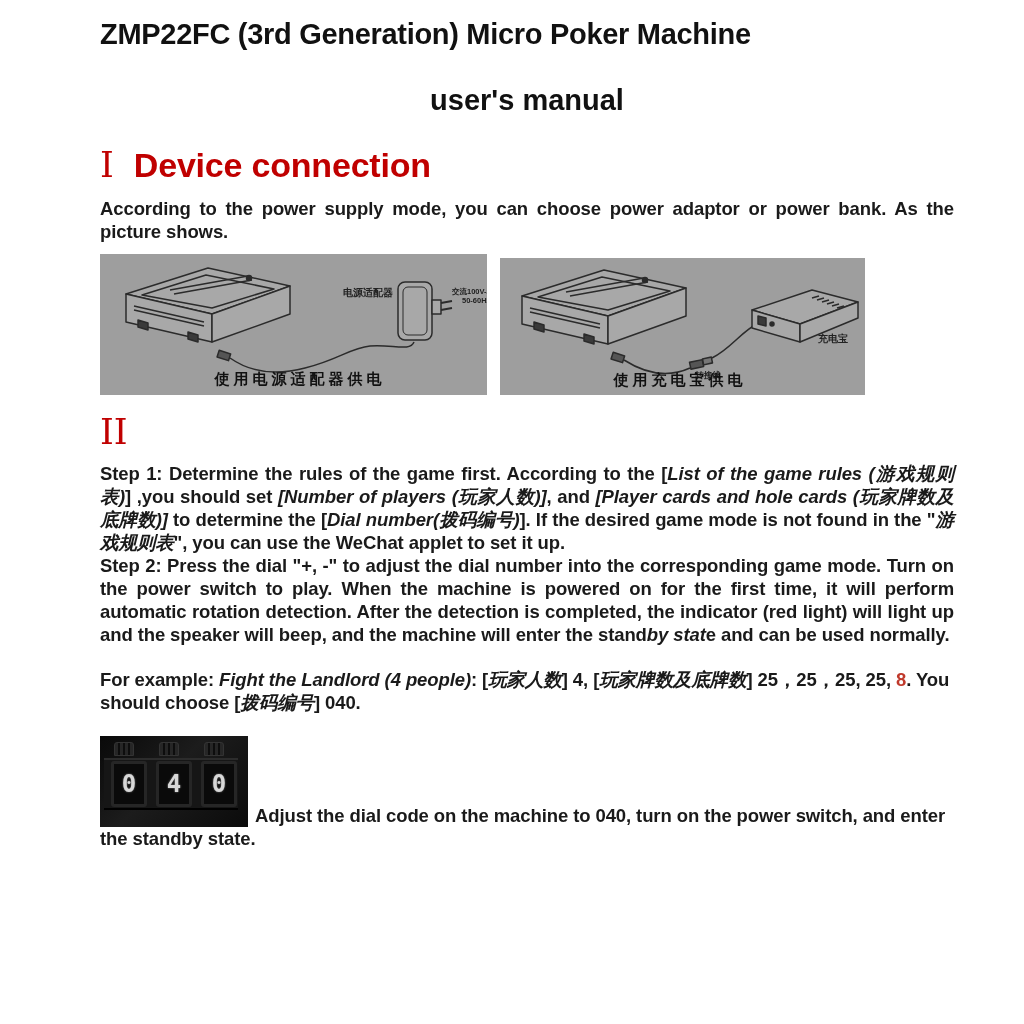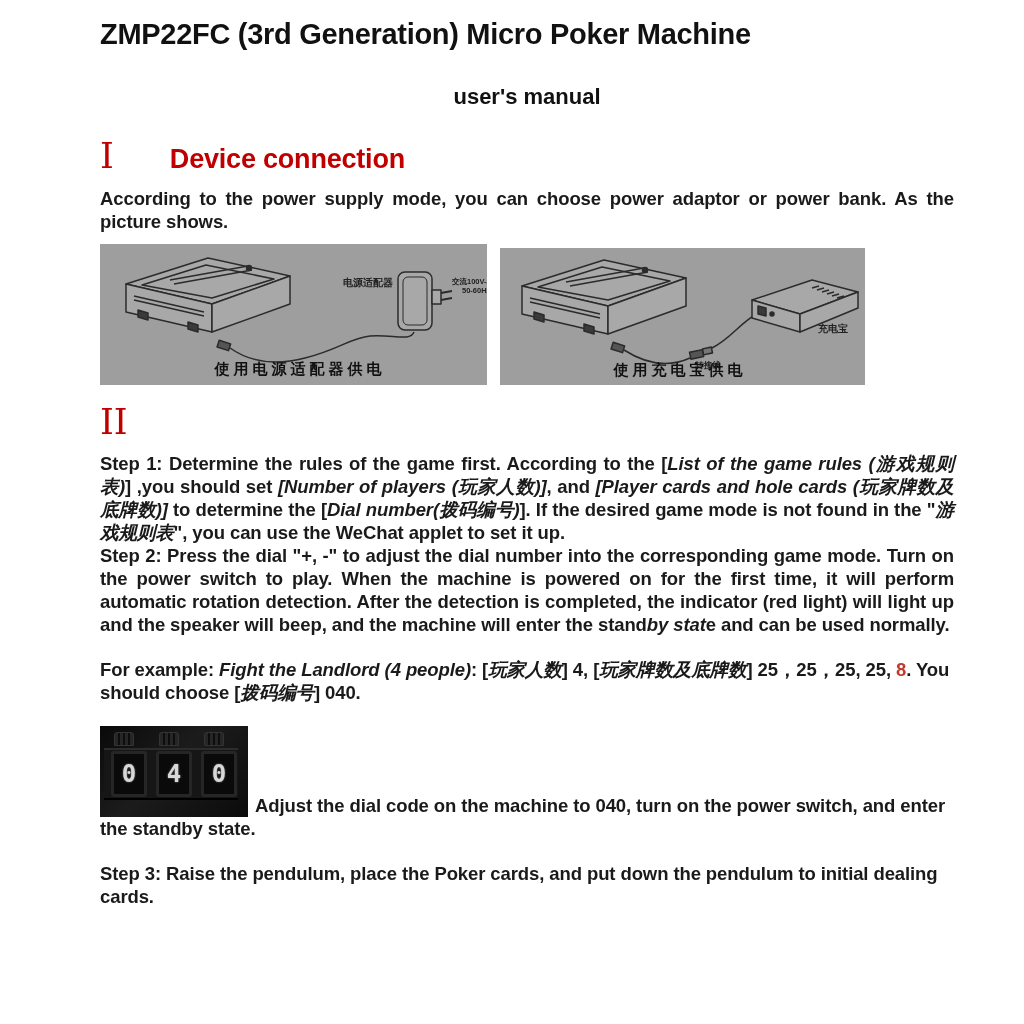--- a/index.html
+++ b/index.html
@@ -10,35 +10,34 @@
     color: #171717;
   }
   .content {
     padding: 14px 70px 0 100px;
   }
   .title-line1 {
     text-align: left; font-size: 29px; font-weight: bold; color: #111;
     letter-spacing: -0.3px; margin-top: 4px;
   }
   .title-line2 {
-    text-align: center; font-size: 22px; font-weight: bold; color: #111;
+    text-align: center; font-size: 29px; font-weight: bold; color: #111;
     margin-top: 33px;
   }
   .sec-head { display: flex; align-items: baseline; }
   .sec-head.first { margin-top: 29px; }
   .sec-head.second { margin-top: 20px; text-align: right; }
   .numeral {
     font-family: "DejaVu Serif", serif; font-weight: 400;
     color: var(--heading-red, #c00000); font-size: 35px; line-height: 1;
     margin-right: 20px;
   }
   .sec-title {
-    color: var(--heading-red, #c00000); font-size: 27px; font-weight: bold;
+    color: var(--heading-red, #c00000); font-size: 34px; font-weight: bold;
     letter-spacing: -0.2px;
-    margin-left: 36px;
   }
   p.body {
     font-size: 18.5px; font-weight: bold; line-height: 23px;
     text-align: justify; color: #1a1a1a; letter-spacing: -0.1px;
   }
   p.body.noj { text-align: left; margin-top: 22px; }
   .intro { margin-top: 12px; }
   .steps { margin-top: 12px; }
   .seg-i { font-style: italic; }
   .seg-r { color: var(--accent-red, #c0392b); }
@@ -172,15 +171,14 @@
       <span class="tab t2"></span>
       <span class="tab t3"></span>
       <span class="dial-strip">
         <span class="wheel">0</span>
         <span class="wheel">4</span>
         <span class="wheel">0</span>
       </span>
     </span><span>Adjust the dial code on the machine to 040, turn on the power switch, and enter the standby state.</span>
   </p>
 
-  <p class="body noj">Step 3: Raise the pendulum, place the Poker cards, and put down the pendulum to initial dealing cards.</p>
 
 </div>
 
 </body></html>

